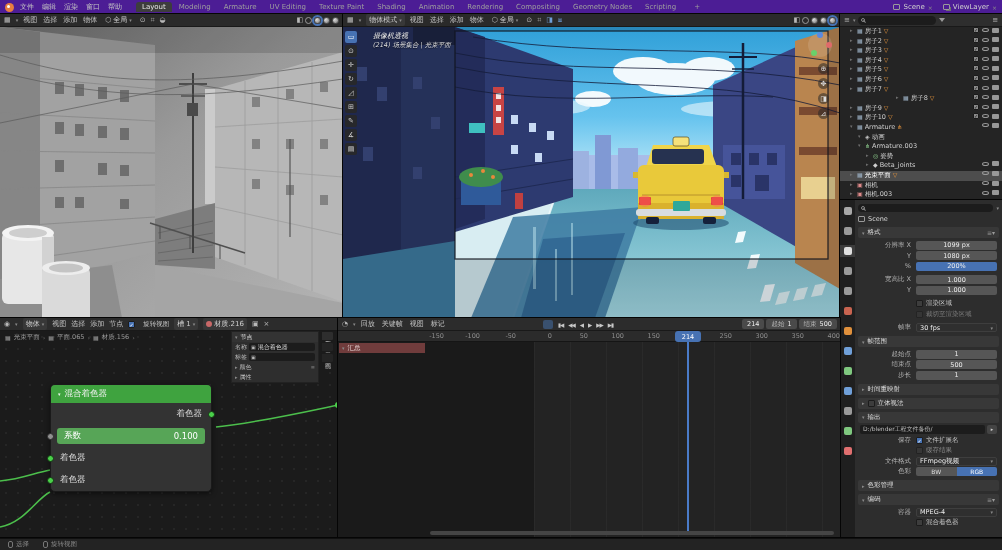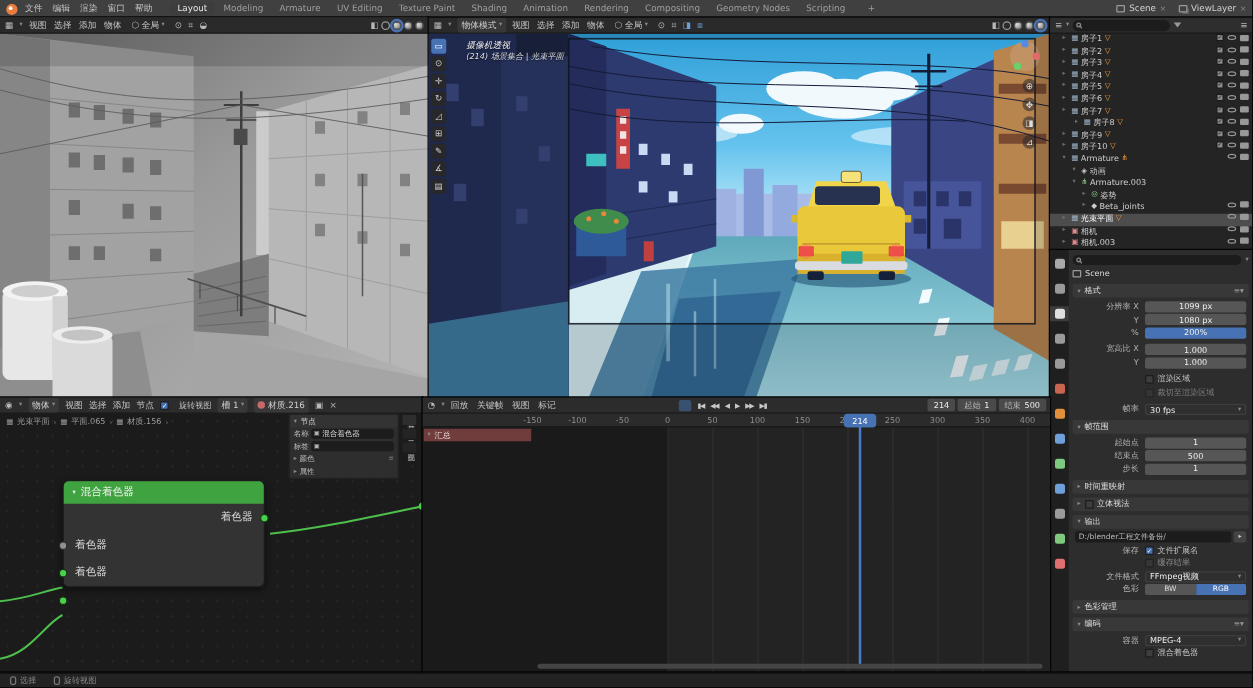--- a/index.html
+++ b/index.html
@@ -6,21 +6,21 @@
   html,body{background:#000;}
   #root{position:relative;width:1002px;height:550px;background:#0c0c0c;font-family:"DejaVu Sans",sans-serif;color:#c8c8c8;font-size:8px;overflow:hidden;}
   .area{position:absolute;overflow:hidden;outline:1px solid #050505;}
   .hdr{height:13px;background:#2c2c2c;display:flex;align-items:center;gap:5px;padding:0 4px;white-space:nowrap;border-bottom:1px solid #191919;}
   .mi{color:#c4c4c4;font-size:7px;cursor:default;}
   .caret{color:#8a8a8a;font-size:5px;}
   .ebtn{display:flex;align-items:center;gap:2px;background:#383838;border-radius:2px;padding:1px 3px;font-size:7px;color:#cfcfcf;}
   .ghost{background:transparent;}
   .glyph{font-size:7px;color:#b8b8b8;}
   
-  #topbar{left:0;top:0;width:1002px;height:14px;background:#404040;display:flex;align-items:center;gap:6px;padding:0 5px;}
+  #topbar{left:0;top:0;width:1002px;height:14px;background:#4c1d95;display:flex;align-items:center;gap:6px;padding:0 5px;}
   .blogo{width:9px;height:9px;border-radius:50%;background:#e87d3e;position:relative;flex:none;}
   .blogo::after{content:"";position:absolute;left:2px;top:2px;width:3px;height:3px;border-radius:50%;background:#fff;}
   #topbar .menus{display:flex;gap:8px;}
   .wtabs{display:flex;gap:1px;margin-left:8px;}
   .wtab{padding:1px 6px;font-size:7px;color:#9f9f9f;border-radius:3px 3px 0 0;}
   .wtab.active{background:#3d3d3d;color:#e8e8e8;}
   .tb-right{margin-left:auto;display:flex;gap:10px;align-items:center;}
   .tb-g{display:flex;align-items:center;gap:3px;font-size:7px;color:#cfcfcf;}
   .sq{width:7px;height:6px;border:1px solid #9a9a9a;border-radius:1px;position:relative;}
   .sq.layers{box-shadow:2px 2px 0 -1px #6f6f6f;}
@@ -126,21 +126,21 @@
   .nprow{display:flex;align-items:center;height:10px;padding:0 3px;gap:2px;font-size:6px;color:#bbb;}
   .nprow .f{flex:1;height:8px;background:#1c1c1c;border-radius:2px;display:flex;align-items:center;gap:2px;padding:0 2px;color:#ddd;overflow:hidden;white-space:nowrap;}
   .nphead{height:10px;display:flex;align-items:center;gap:3px;background:#333;padding:0 3px;font-size:6px;color:#ddd;}
   .ntabs{position:absolute;right:4px;top:13px;width:13px;display:flex;flex-direction:column;gap:1px;}
   .ntab{writing-mode:vertical-rl;font-size:6px;color:#9a9a9a;background:#242424;border:1px solid #1b1b1b;padding:4px 1px;border-radius:0 2px 2px 0;}
   .ntab.active{background:#2e2e2e;color:#ddd;}
   
   #timeline{left:338px;top:318px;width:502px;height:220px;background:#1a1a1a;}
   .rband{position:absolute;left:196px;right:0;top:13px;bottom:0;background:rgba(255,255,255,.045);background-image:repeating-linear-gradient(90deg,rgba(255,255,255,.03) 0 1px,transparent 1px 36px);}
   .ruler{position:absolute;left:0;right:0;top:13px;height:11px;background:#2b2b2b;padding-left: 70px;white-space:nowrap;border-bottom:1px solid #151515;}
-  .rlbl{display:inline-block;width:36px;text-align:center;color:#8f8f8f;font-size:6.5px;line-height:11px;}
+  .rlbl{display:inline-block;width:36px;text-align:right;color:#8f8f8f;font-size:6.5px;line-height:11px;}
   .summary{position:absolute;left:1px;top:25px;width:86px;height:10px;background:#703c3c;color:#eadada;font-size:6.5px;display:flex;align-items:center;gap:3px;padding:0 3px;}
   .phline{position:absolute;left:349px;top:23px;bottom:6px;width:2px;background:#4a7bc8;}
   .phbadge{position:absolute;left:337px;top:13px;width:26px;height:11px;background:#4772b3;border-radius:3px;color:#fff;font-size:6.5px;display:flex;align-items:center;justify-content:center;}
   .transport{position:absolute;left:205px;top:0;height:13px;display:flex;align-items:center;gap:1px;}
   .tbtn{background:transparent;border:0;color:#c8c8c8;font-size:5.5px;padding:1px 2px;letter-spacing:-1px;}
   .tsync{width:10px;height:9px;background:#39506e;border-radius:2px;margin-right:2px;}
   .tl-right{position:absolute;right:3px;top:1px;display:flex;gap:2px;align-items:center;}
   .tfield{height:10px;background:#4a4a4a;border-radius:2px;color:#eee;font-size:6.5px;display:flex;align-items:center;justify-content:center;padding:0 5px;gap:3px;}
   .tfield .fl{color:#b8b8b8;}
   .tscroll{position:absolute;left:92px;right:6px;bottom:3px;height:4px;background:#454545;border-radius:2px;}
@@ -624,21 +624,21 @@
           <span class="tw"></span>
           <span class="oic"></span>
           <span class="onm">房子7</span>
           <span class="dic"></span>
           <span class="vis">
             <span class="vic vchk">✓</span>
             <span class="vic veye"></span>
             <span class="vic vcam"></span>
           </span>
         </div>
-        <div class="orow v3" data-icon="mesh" style="padding-left: 20px;">
+        <div class="orow v3" data-icon="mesh" style="padding-left: 20px; margin-left: 36px;">
           <span class="tw"></span>
           <span class="oic"></span>
           <span class="onm">房子8</span>
           <span class="dic"></span>
           <span class="vis">
             <span class="vic vchk">✓</span>
             <span class="vic veye"></span>
             <span class="vic vcam"></span>
           </span>
         </div>
@@ -995,20 +995,24 @@
       <circle cx="338" cy="74" r="3" fill="#4ad04a"></circle>
     </svg>
     <div class="node">
       <div class="nhead">
         <span class="caret">▾</span>
           <span>混合着色器</span>
       </div>
       <div class="nout">
           <span>着色器</span>
         </div>
+      <div class="nfac">
+        <span>系数</span>
+          <span>0.100</span>
+      </div>
       <div class="nin">
           <span>着色器</span>
         </div>
       <div class="nin">
           <span>着色器</span>
         </div>
       <span class="sk sout"></span>
       <span class="sk gray sfac"></span>
       <span class="sk sin1"></span>
       <span class="sk sin2"></span>

